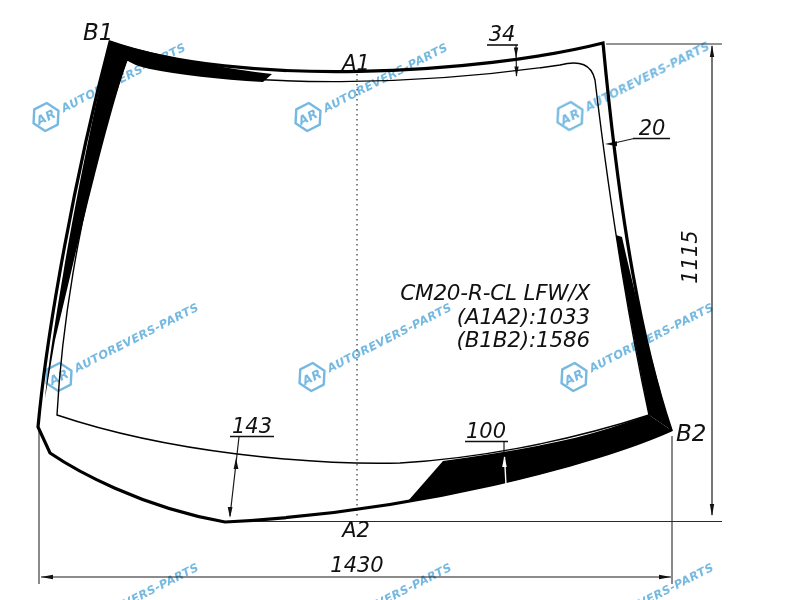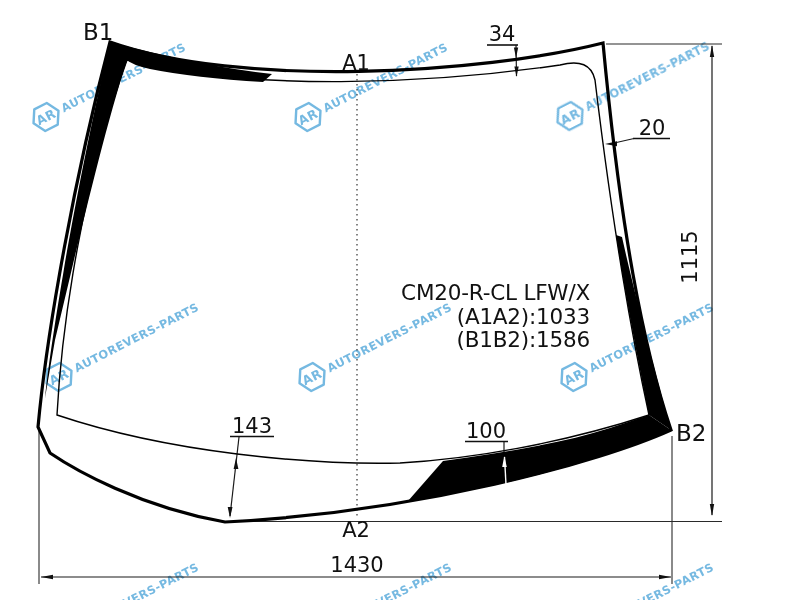--- a/index.html
+++ b/index.html
@@ -1,18 +1,18 @@
 <!DOCTYPE html>
 <html><head>
 <meta charset="utf-8">
 <style>
   html,body { margin:0; padding:0; background:#ffffff; }
   #stage {
     position:relative; width:800px; height:600px; background:#ffffff;
-    font-family:"DejaVu Sans","Liberation Sans",sans-serif; overflow:hidden;
+    font-family:"DejaVu Sans","Liberation Sans",sans-serif; overflow:hidden;font-style:italic;
   }
   svg { display:block; }
   
   .wm-layer { opacity:0.78; }
   .wm-hex  { fill:none; stroke:currentColor; stroke-width:2.4; stroke-linejoin:round; }
   .wm-ar   { fill:currentColor; font-size:12.5px; font-weight:bold; letter-spacing:0.5px; }
   .wm-txt  { fill:currentColor; font-size:11.5px; font-weight:600; letter-spacing:0.4px; }
   
   .outer   { fill:none; stroke:#000; stroke-width:3.2; }
   .inner   { fill:none; stroke:#000; stroke-width:1.4; }

